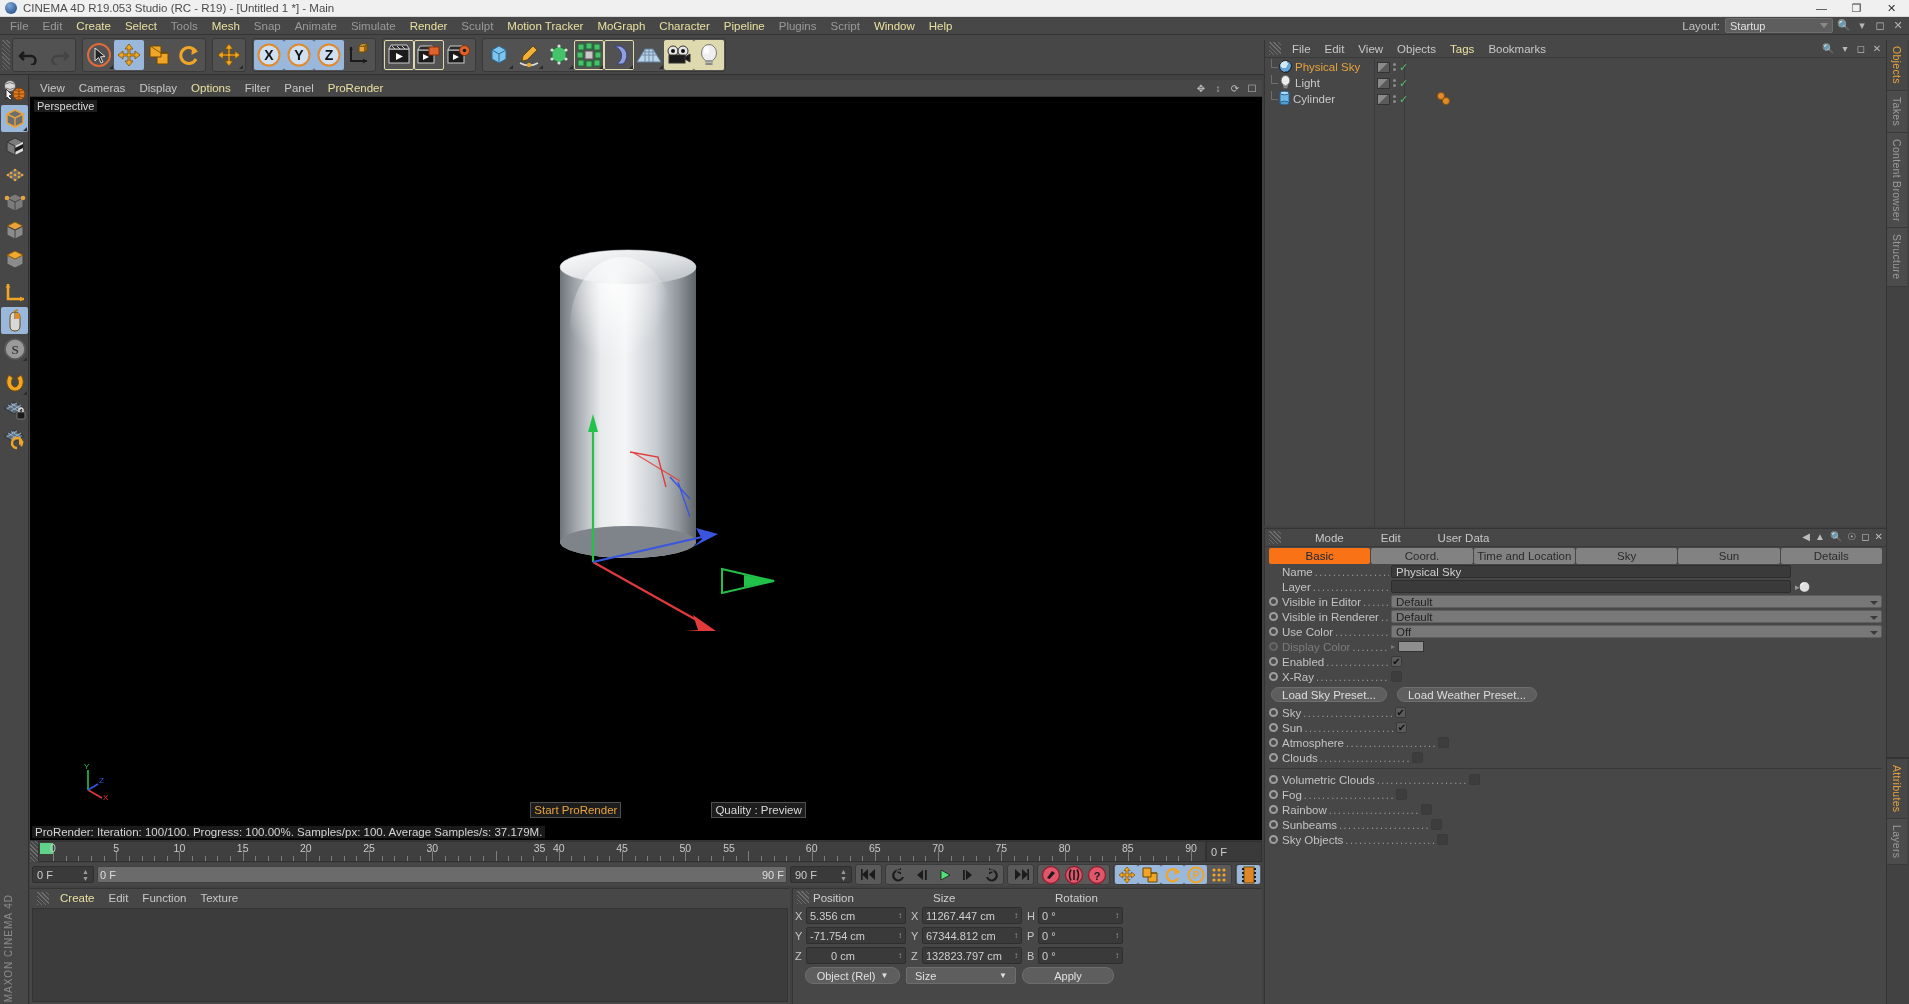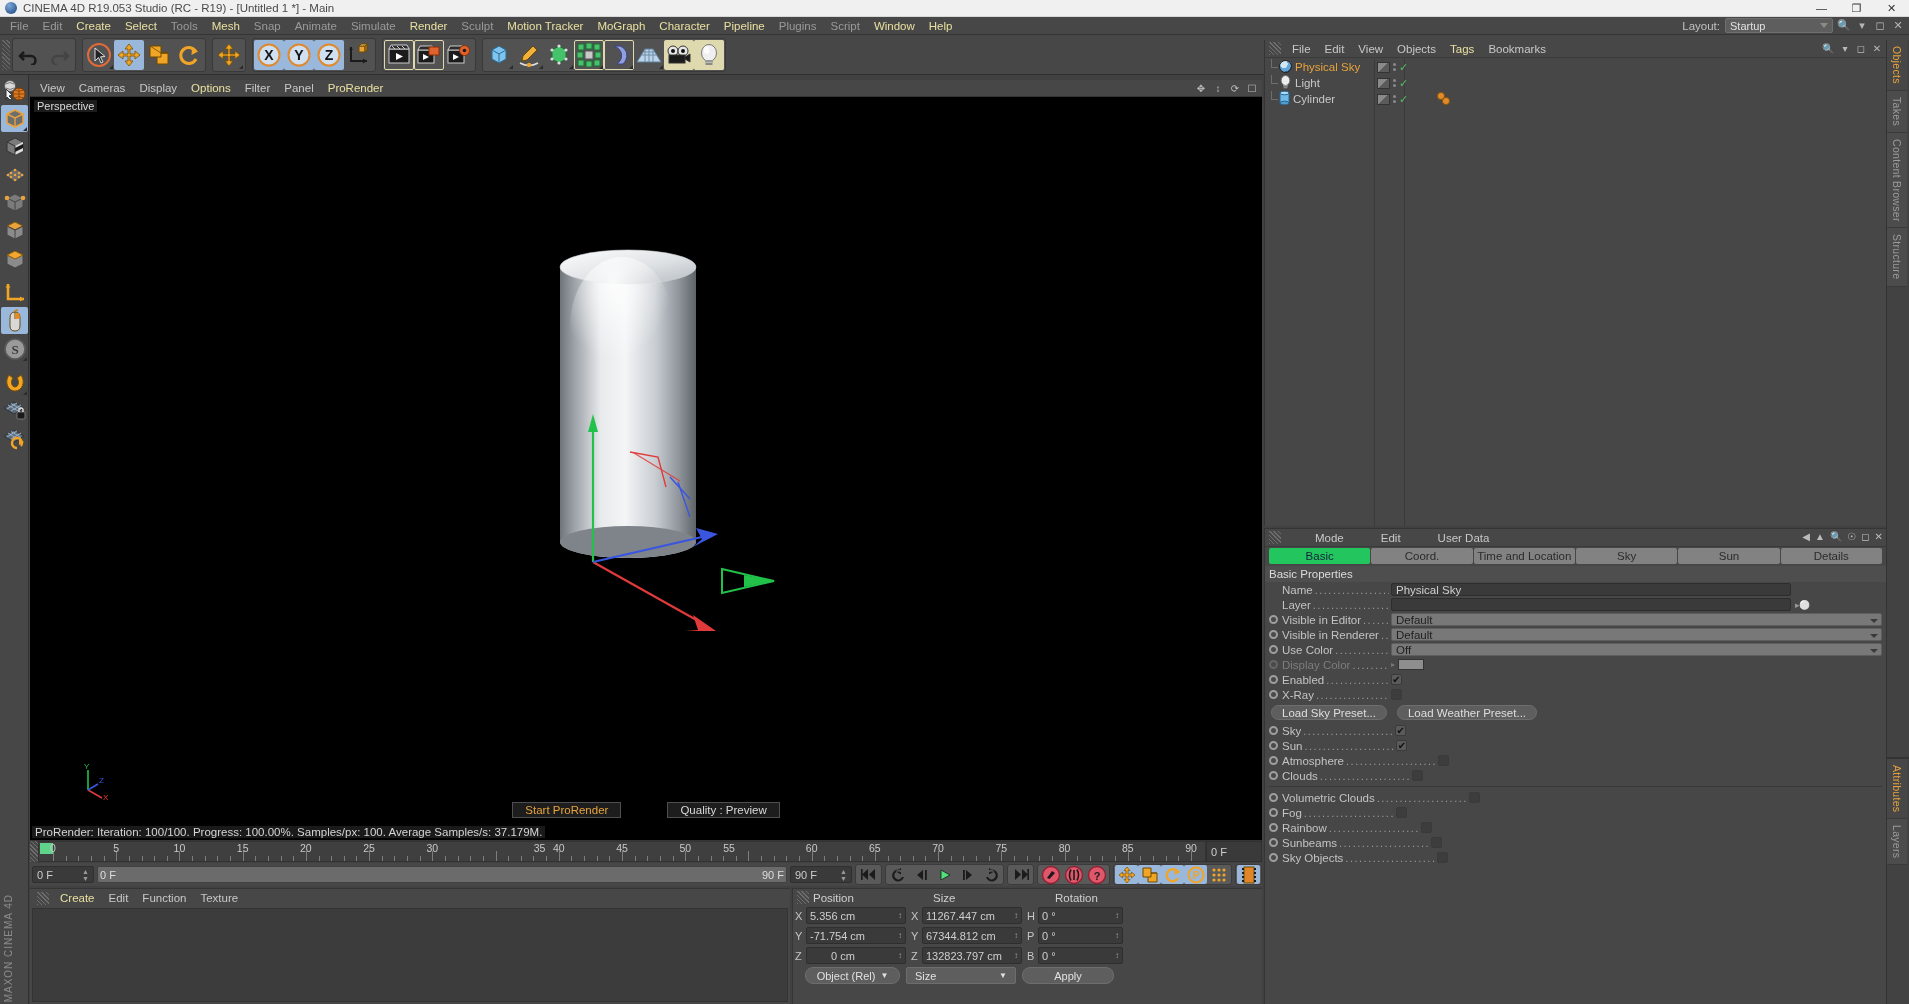--- a/index.html
+++ b/index.html
@@ -69,21 +69,21 @@
     border-bottom:1px solid #343434;position:relative;}
   .viewmenu .mi{padding:0 7px;font-size:11.5px;line-height:17px;}
   .viewmenu .mi.hl{color:#e8e0a0;}
   .vmicons{position:absolute;right:4px;top:2px;display:flex;gap:5px;align-items:center;}
   .vmicons span{width:12px;height:12px;display:flex;align-items:center;justify-content:center;
     font-size:10px;color:#bdbdbd;}
   .canvas{position:absolute;left:0;top:17px;right:0;bottom:0;background:#000;overflow:hidden;}
   .vplabel{position:absolute;left:4px;top:3px;font-size:11px;color:#d8d8d8;
     background:#1c1c1c;padding:0 3px;}
   .prbtns{position:absolute;bottom:22px;left:0;width:100%;display:flex;justify-content:center;gap:46px;}
-  .prbtn{font-size:11.5px;padding:1px 12px;background:#1d1d1d;border:1px solid #4f4f4f;color:#d9d9d9;}
+  .prbtn{font-size:11.5px;padding:1px 3px;background:#1d1d1d;border:1px solid #4f4f4f;color:#d9d9d9;margin-left:44px;}
   .prbtn.acc{color:#e8a33d;}
   .prstatus{position:absolute;bottom:2px;left:2px;font-size:11.5px;color:#d5d5d5;
     background:#1a1a1a;padding:0 3px;}
   .axisgiz{position:absolute;left:46px;bottom:38px;width:40px;height:40px;}
 
   
   .timeline{position:absolute;left:30px;top:840px;width:1232px;height:22px;background:#474747;
     display:flex;align-items:stretch;border-top:1px solid #353535;}
   .tlgrip{width:8px;background-image:repeating-linear-gradient(45deg,#6e6e6e 0 1px,transparent 1px 3px);}
   .ruler{position:relative;flex:1;background:#3f3f3f;border:1px solid #333;}
@@ -170,21 +170,21 @@
   .amicons{position:absolute;right:3px;top:2px;display:flex;gap:5px;align-items:center;}
   .amicons span{font-size:10px;color:#bcbcbc;}
   .amhead{height:20px;display:flex;align-items:center;padding-left:4px;gap:6px;font-size:11.5px;
     color:#d8d8d8;}
   .skyicon{width:15px;height:15px;border-radius:50%;
     background:radial-gradient(circle at 35% 28%,#bfe0f5 0 38%,#5a9ed6 38% 72%,#2c618f 72% 100%);
     border:1px solid #2a2a2a;}
   .tabs{display:flex;height:16px;margin:1px 4px 0 4px;gap:1px;}
   .tab{flex:1;background:#828282;display:flex;align-items:center;justify-content:center;
     font-size:11.5px;color:#2b2b2b;border-radius:2px;}
-  .tab.active{background:#22c55e;color:#16243a;}
+  .tab.active{background:#f97316;color:#16243a;}
   .sectionlbl{height:16px;display:flex;align-items:center;padding-left:4px;font-size:11.5px;
     color:#dcdcdc;background:#4e4e4e;margin-top:2px;}
   .prow{height:15px;display:flex;align-items:center;font-size:11.5px;padding-left:4px;}
   .radio{width:9px;height:9px;border-radius:50%;border:2px solid #9e9e9e;margin-right:4px;flex:0 0 auto;
     background:#4a4a4a;}
   .radio.dim{border-color:#666;}
   .plabel{color:#c3c3c3;white-space:nowrap;overflow:hidden;}
   .plabel.dim{color:#7d7d7d;}
   .dotfill{flex:1;overflow:hidden;white-space:nowrap;color:#9a9a9a;letter-spacing:1.5px;
     margin:0 2px;font-size:11px;}
@@ -1066,21 +1066,20 @@
       </div>
     </div>
     <div class="tabs" id="am-tabs">
         <div class="tab active">Basic</div>
         <div class="tab">Coord.</div>
         <div class="tab">Time and Location</div>
         <div class="tab">Sky</div>
         <div class="tab">Sun</div>
         <div class="tab">Details</div>
       </div>
-    <div class="sectionlbl">Basic Properties</div>
     <div id="am-props">
         <div class="prow">
           <span style="display: flex; align-items: center; width: 122px; min-width: 122px;">
             <span style="width:13px;display:inline-block;"></span>
             <span class="plabel">Name</span>
             <span class="dotfill">................................</span>
           </span>
           <span style="display:flex;align-items:center;flex:1;">
             <div style="flex:1;margin-right:4px;max-width:400px;">
               <div class="txtin">Physical Sky</div>

